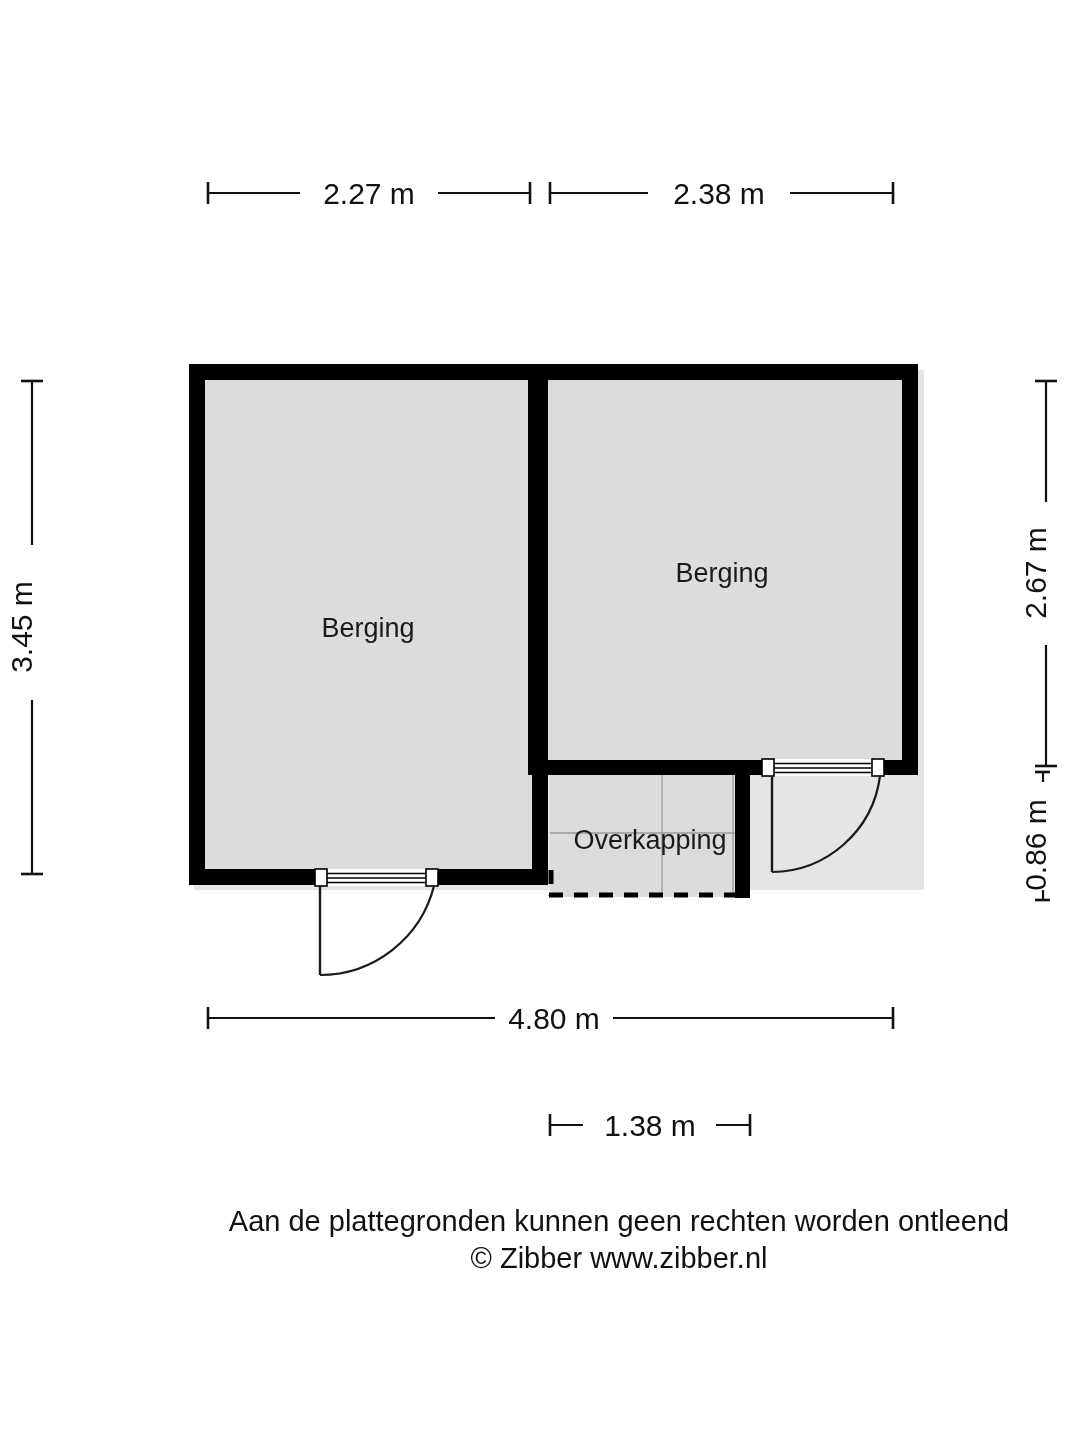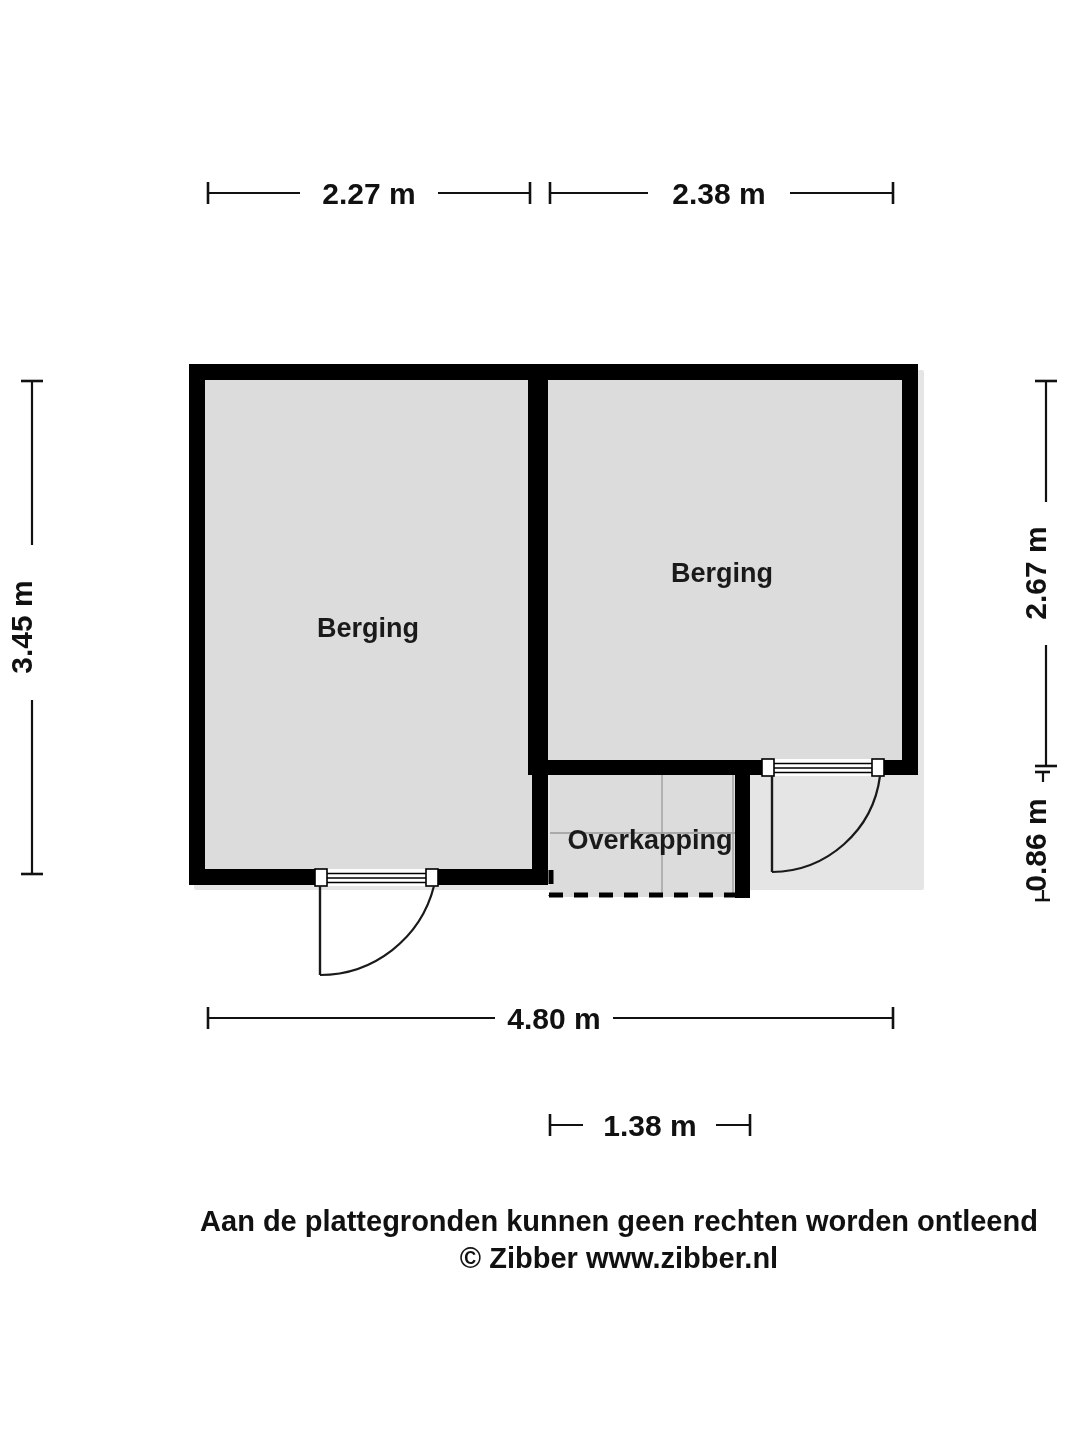--- a/index.html
+++ b/index.html
@@ -15,21 +15,20 @@
     overflow: hidden;
     font-family: "Liberation Sans", sans-serif;
     color: #000000;
   }
   #plan-root {
     position: absolute;
     left: 0;
     top: 0;
     width: 1080px;
     height: 1440px;
-    font-weight: bold;
   }
   svg.plan-svg {
     position: absolute;
     left: 0;
     top: 0;
     width: 1080px;
     height: 1440px;
     display: block;
   }
   .dim-text {

